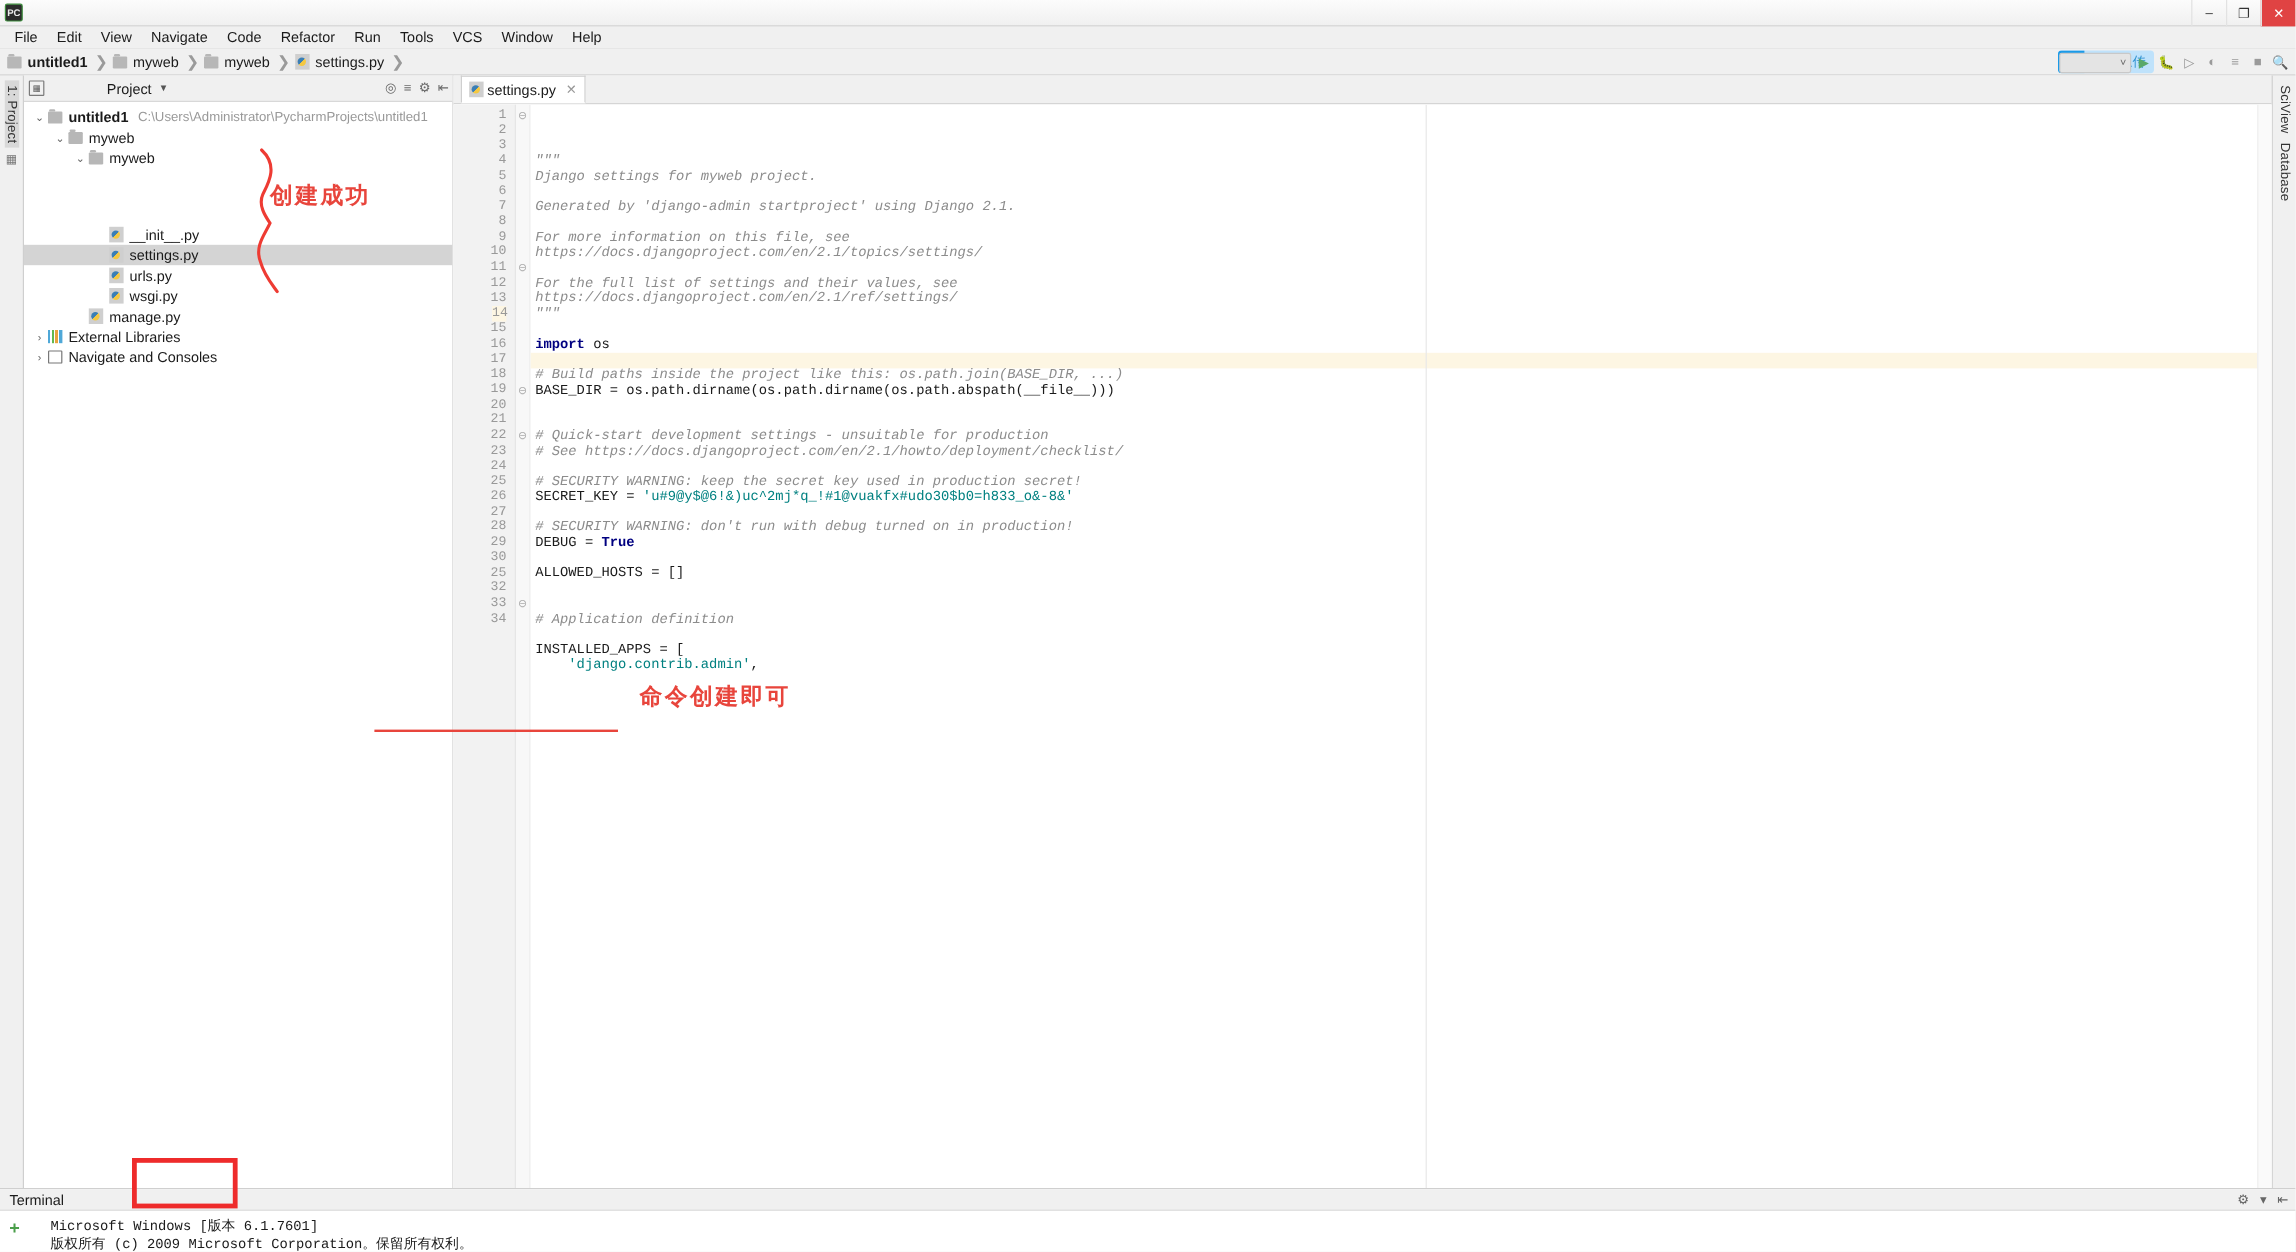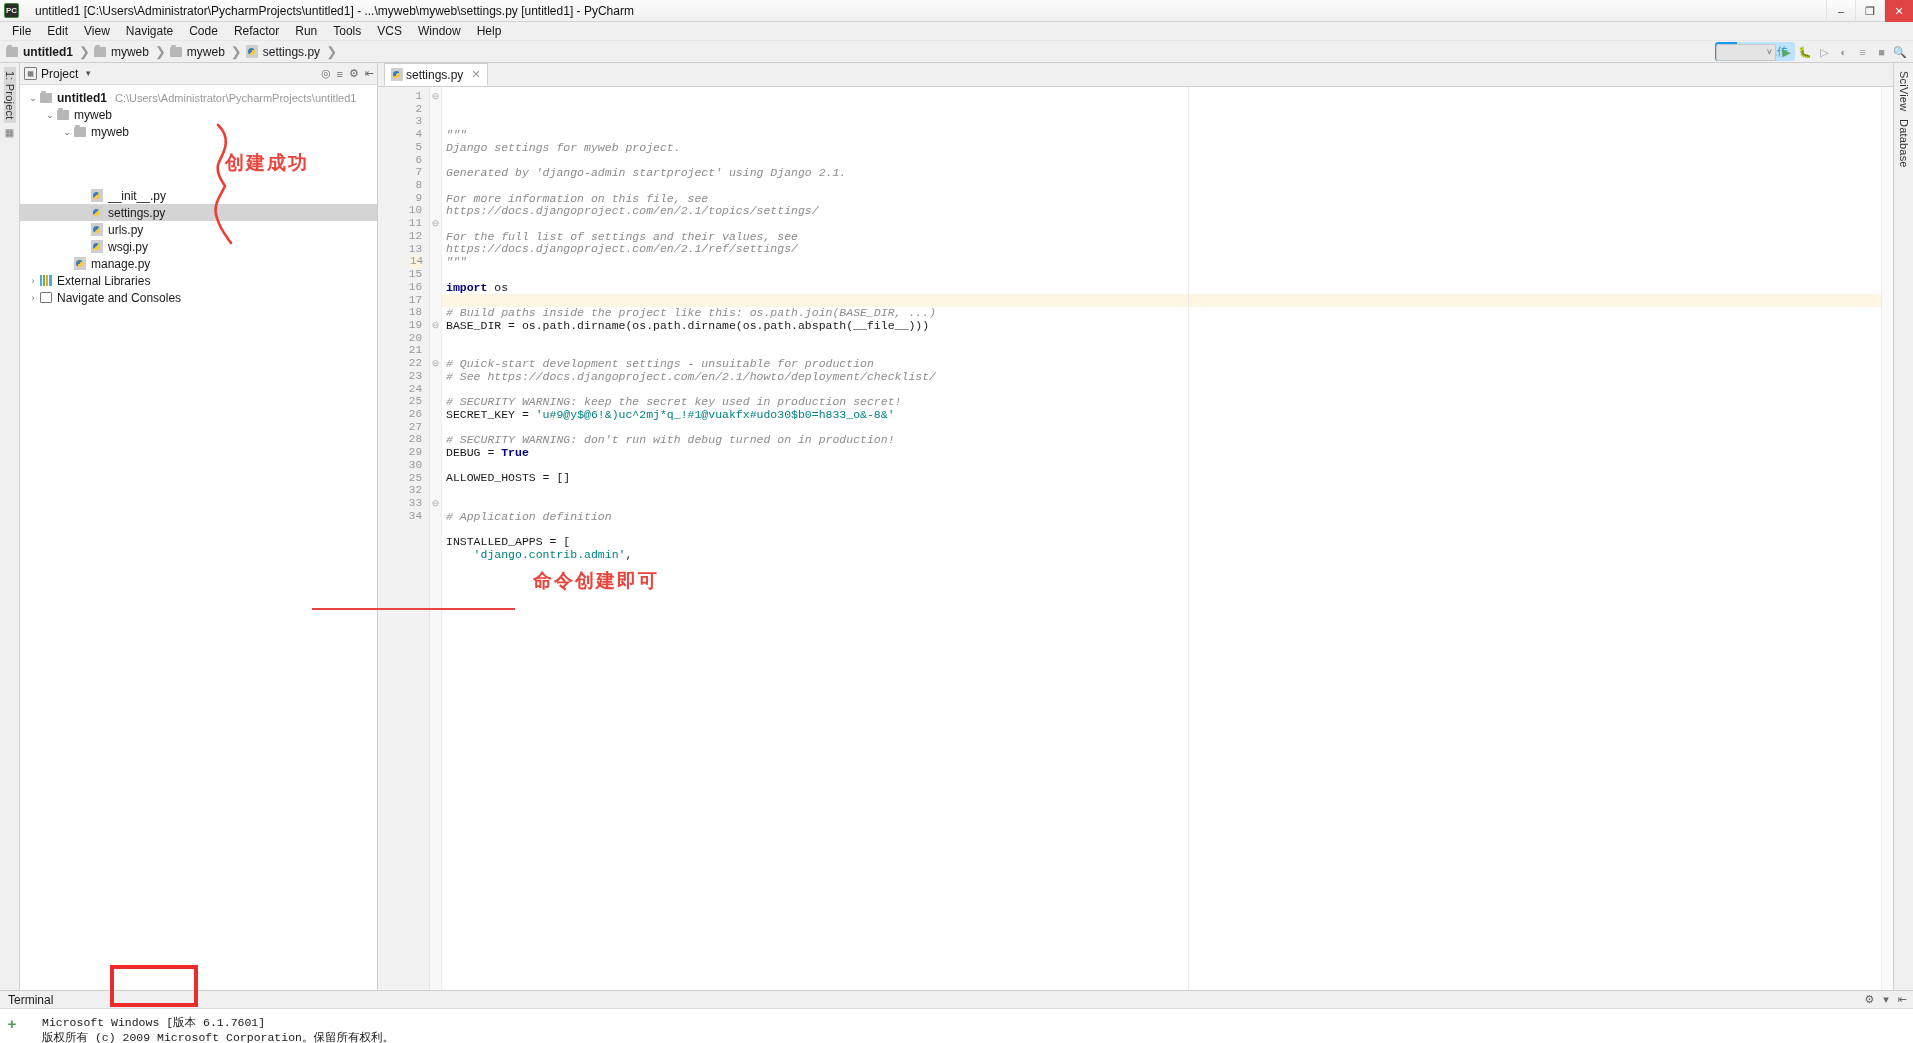--- a/index.html
+++ b/index.html
@@ -96,21 +96,21 @@
   
   #project-panel{ width:358px; background:#fff; border-right:1px solid #cfcfcf; display:flex; flex-direction:column;}
   #project-head{
     height:22px; background:#f0f0f0; border-bottom:1px solid #d8d8d8;
     display:flex; align-items:center; padding:0 4px; position:relative;
   }
   #project-head .ph-ic{
     width:13px;height:13px;border:1px solid #7a7a7a;border-radius:1px;margin-right:4px;
     display:flex;align-items:center;justify-content:center;font-size:7px;color:#555;
   }
-  #project-head .ph-t{ font-size:12px; }
+  #project-head .ph-t{ font-size:12px;margin-left:48px; }
   #project-head .caret{ margin-left:6px; font-size:8px; color:#555; }
   #project-head .ph-right{ position:absolute;right:3px;display:flex;gap:6px;align-items:center;color:#6a6a6a;font-size:11px;}
   #tree{ flex:1; padding-top:4px; font-size:12px; overflow:hidden; position:relative; }
   .trow{ display:flex; align-items:center; height:17px; padding-left:6px; white-space:nowrap; }
   .trow.sel{ background:#d4d4d4; }
   .tw{ width:14px; text-align:center; color:#666; font-size:9px; }
   .tname{ margin-left:2px; }
   .tname.bold{ font-weight:bold; }
   .tpath{ color:#999; margin-left:8px; font-size:11px; }
   .lib-ic{ width:12px;height:11px;margin-right:3px;display:inline-block;
@@ -174,21 +174,20 @@
               font-family:"Liberation Sans", sans-serif; }
 
   
   #right-strip{ width:20px; background:#f0f0f0; border-left:1px solid #cfcfcf; display:flex; flex-direction:column; align-items:center; padding-top:4px;}
 </style>
 </head>
 <body>
 
 <div id="titlebar">
   <div class="pc-logo">PC</div>
-  <div id="title-text">untitled1 [C:\Users\Administrator\PycharmProjects\untitled1] - ...\myweb\myweb\settings.py [untitled1] - PyCharm</div>
   <div id="win-btns">
     <div>–</div>
     <div>❐</div>
     <div class="close">✕</div>
   </div>
 </div>
 
 <div id="menubar">
   <div class="mi">File</div>
   <div class="mi">Edit</div>

